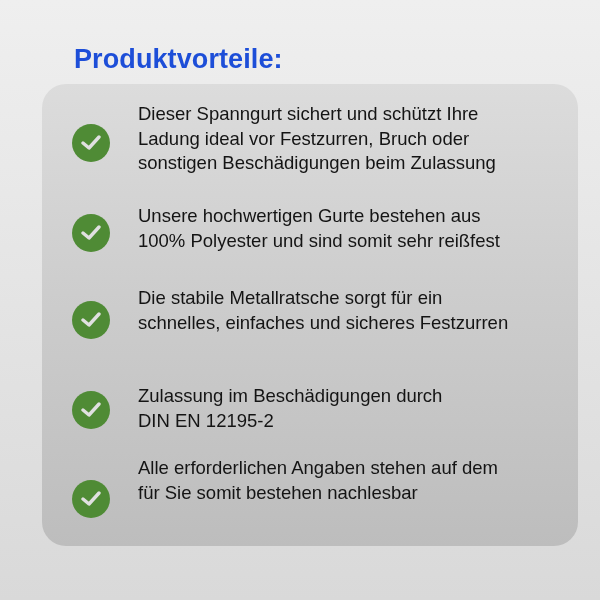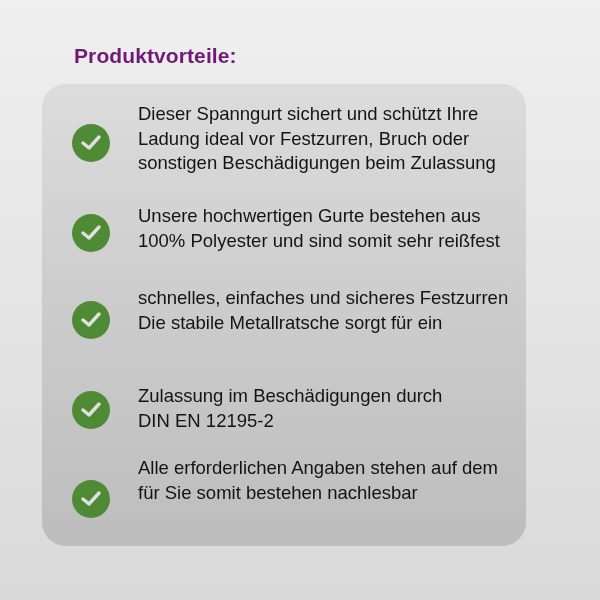--- a/index.html
+++ b/index.html
@@ -5,25 +5,25 @@
   html, body { margin: 0; padding: 0; }
   body {
     width: 600px; height: 600px; overflow: hidden;
     background: linear-gradient(180deg, #efefef 0%, #e2e2e2 60%, #d9d9d9 100%);
     font-family: "DejaVu Sans", "Liberation Sans", sans-serif;
     position: relative;
   }
   .title {
     position: absolute; left: 74px; top: 44px;
     font-family: "Liberation Sans", sans-serif;
-    font-weight: bold; font-size: 21px; color: #701a75;
+    font-weight: bold; font-size: 27px; color: #1d4ed8;
     letter-spacing: 0.1px;
   }
   .panel {
-    position: absolute; left: 42px; top: 84px; width: 484px; height: 462px;
+    position: absolute; left: 42px; top: 84px; width: 536px; height: 462px;
     border-radius: 24px;
     background: linear-gradient(180deg, #dcdcdc 0%, #cdcdcd 45%, #bdbdbd 100%);
   }
   .item {
     position: absolute; left: 0; width: 516px;
   }
   .check {
     position: absolute; left: 30px; width: 38px; height: 38px; border-radius: 50%;
     background: #4f8b35;
   }
@@ -67,22 +67,22 @@
     </div>
   </div>
 
   <div class="item" style="top:202px">
     <div class="check" style="top:15px">
       <svg width="20" height="18" viewBox="0 0 20 18">
           <path d="M2 9 L8 14 L18 3" stroke="#e0e0e0" stroke-width="3.4" fill="none" stroke-linecap="round" stroke-linejoin="round"></path>
         </svg>
     </div>
     <div class="text">
+      <span>Die stabile Metallratsche sorgt für ein</span>
       <span>schnelles, einfaches und sicheres Festzurren</span>
-      <span>Die stabile Metallratsche sorgt für ein</span>
     </div>
   </div>
 
   <div class="item" style="top:300px">
     <div class="check" style="top:7px">
       <svg width="20" height="18" viewBox="0 0 20 18">
           <path d="M2 9 L8 14 L18 3" stroke="#e0e0e0" stroke-width="3.4" fill="none" stroke-linecap="round" stroke-linejoin="round"></path>
         </svg>
     </div>
     <div class="text">

